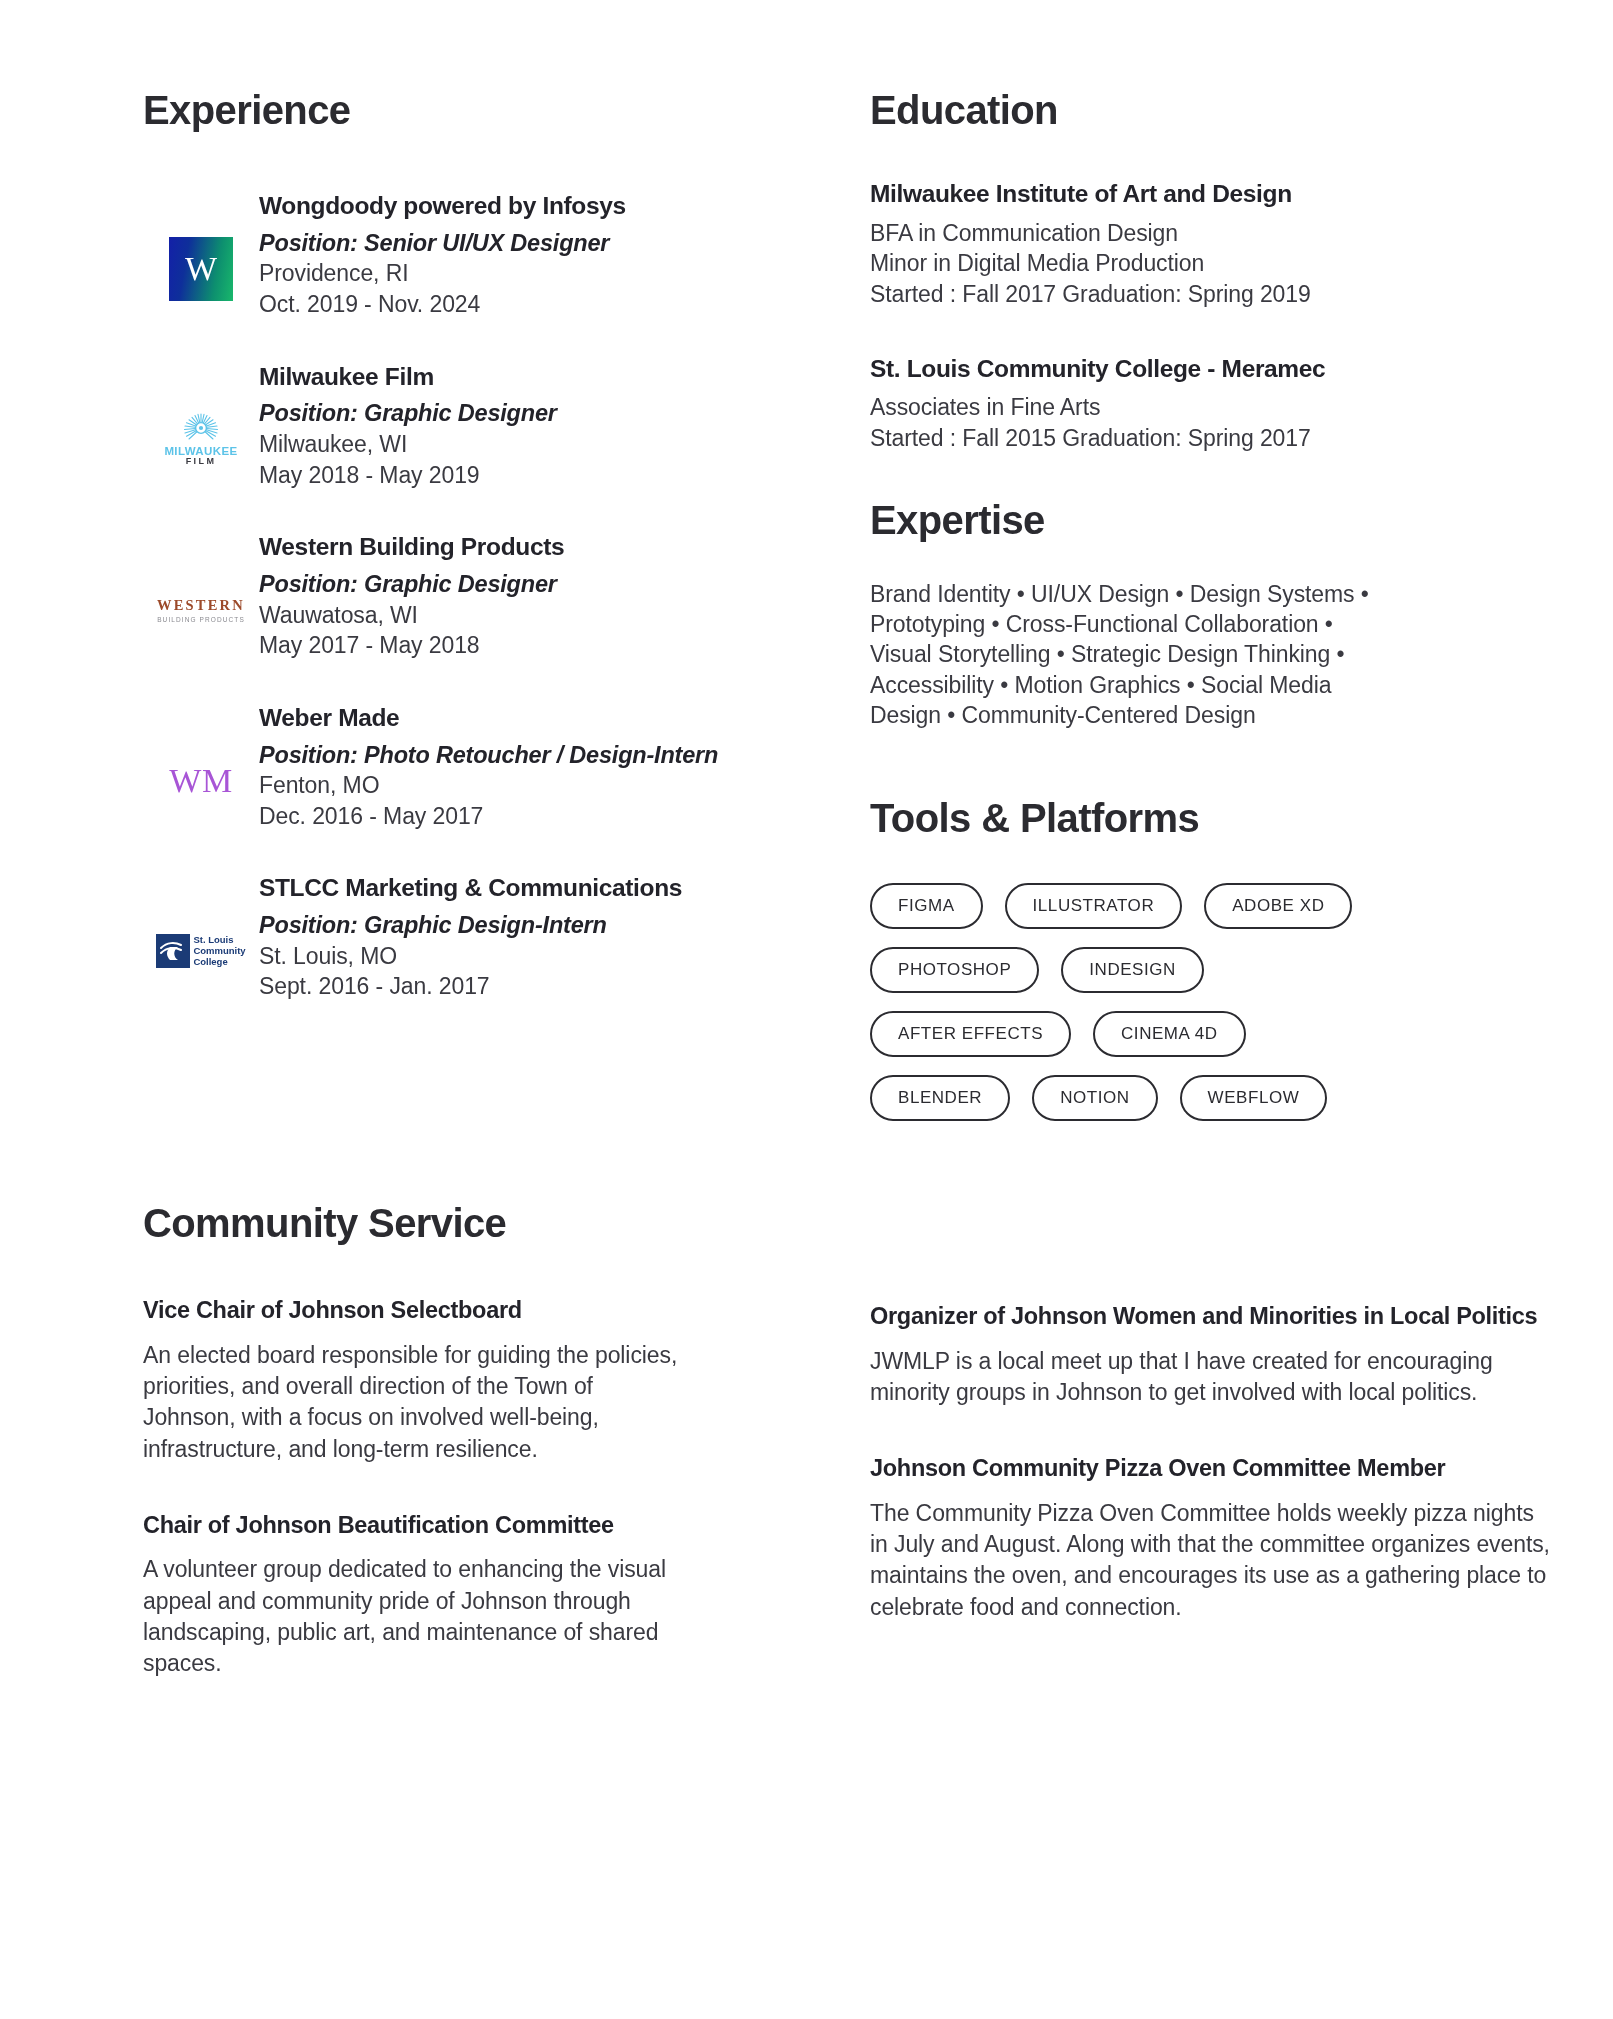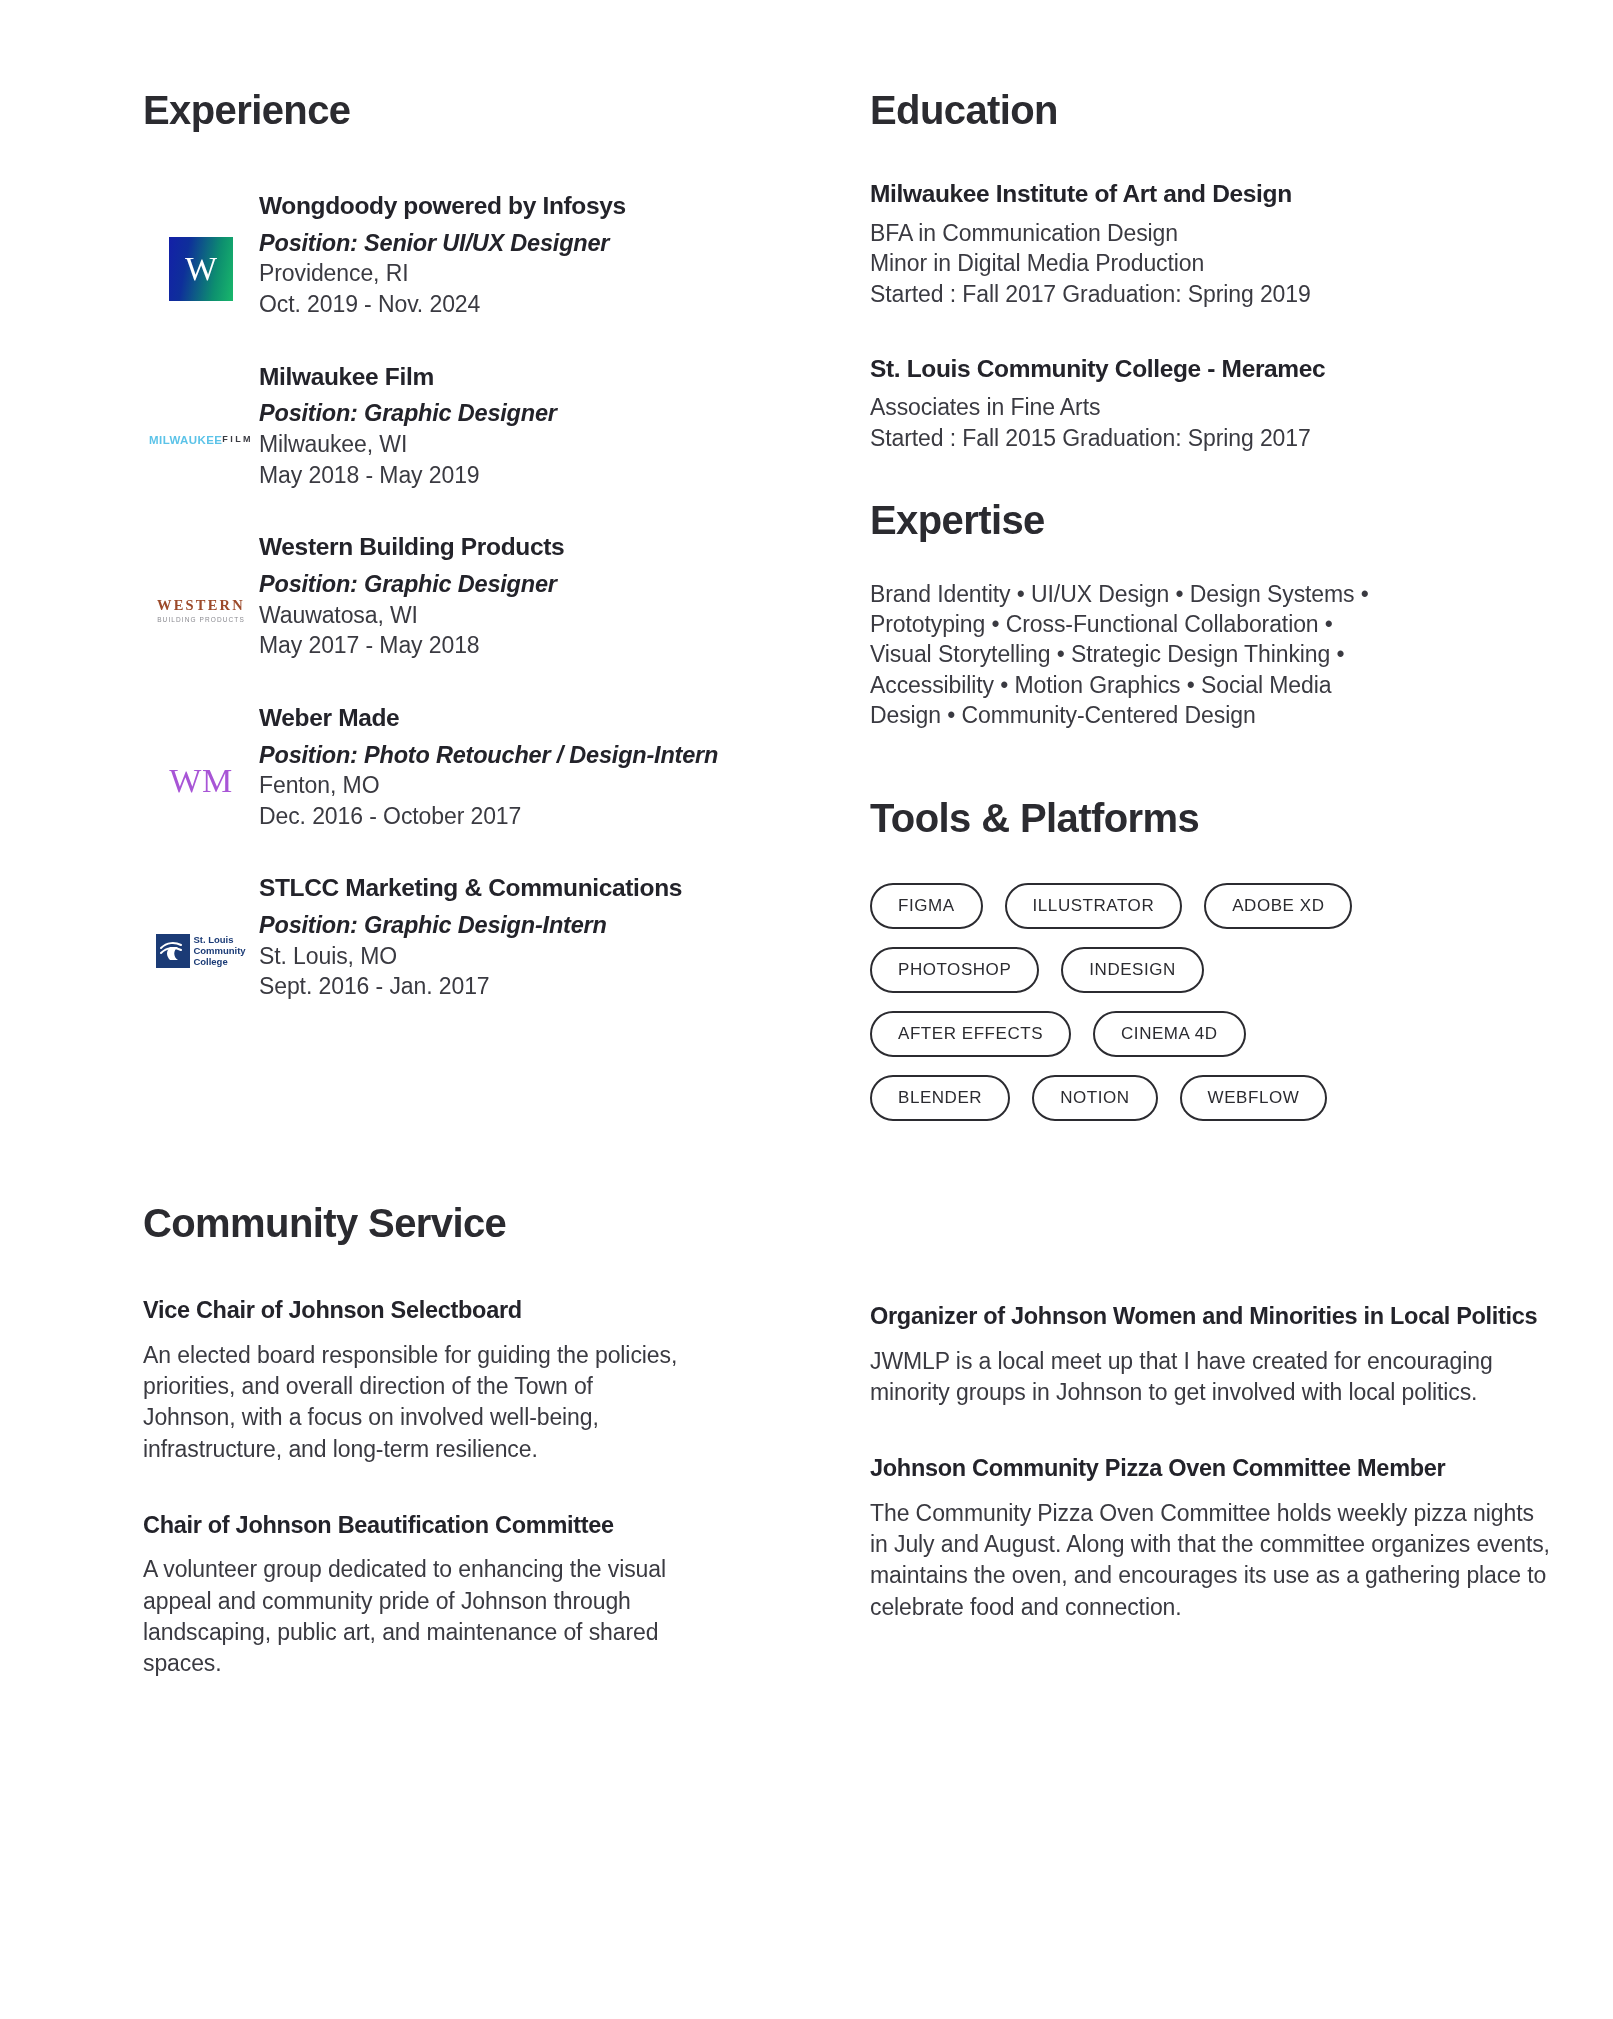--- a/index.html
+++ b/index.html
@@ -102,21 +102,21 @@
   .logo-wong {
     width: 64px; height: 64px;
     background: linear-gradient(100deg, #1320a8 0%, #0e2f9a 28%, #0d8f6f 72%, #19b86b 100%);
     display: flex; align-items: center; justify-content: center;
     color: #fff; font-size: 34px; font-weight: 300;
     font-family: "Liberation Serif", serif;
     letter-spacing: 0;
   }
   .logo-mke {
     width: 84px; height: 64px;
-    display: flex; flex-direction: row;
+    display: flex; flex-direction: column;
     align-items: center; justify-content: center;
   }
   .logo-mke .burst { width: 40px; height: 32px; display: block; }
   .logo-mke .mke-word {
     font-size: 11.5px; font-weight: 700; color: #5cc3e8;
     letter-spacing: 0.4px; line-height: 1.1; margin-top: 1px;
   }
   .logo-mke .mke-film {
     font-size: 9px; font-weight: 700; color: #3a3a41;
     letter-spacing: 2.4px; line-height: 1.1;
@@ -287,21 +287,21 @@
       </div>
 
       <div class="exp-item">
         <div class="exp-logo">
           <div class="logo-wm">WM</div>
         </div>
         <div class="exp-body">
           <div class="entry-title">Weber Made</div>
           <div class="position">Position: Photo Retoucher / Design-Intern</div>
           <div class="meta">Fenton, MO</div>
-          <div class="meta">Dec. 2016 - October 2017</div>
+          <div class="meta">Dec. 2016 - May 2017</div>
         </div>
       </div>
 
       <div class="exp-item">
         <div class="exp-logo">
           <div class="logo-stlcc">
             <div class="mark">
               <svg width="30" height="30" viewBox="0 0 30 30">
                 <path d="M3 12 C9 6, 17 6, 23 9" stroke="#ffffff" stroke-width="2" fill="none" stroke-linecap="round"></path>
                 <path d="M3 17 C9 11, 17 11, 23 14" stroke="#ffffff" stroke-width="2" fill="none" stroke-linecap="round"></path>

